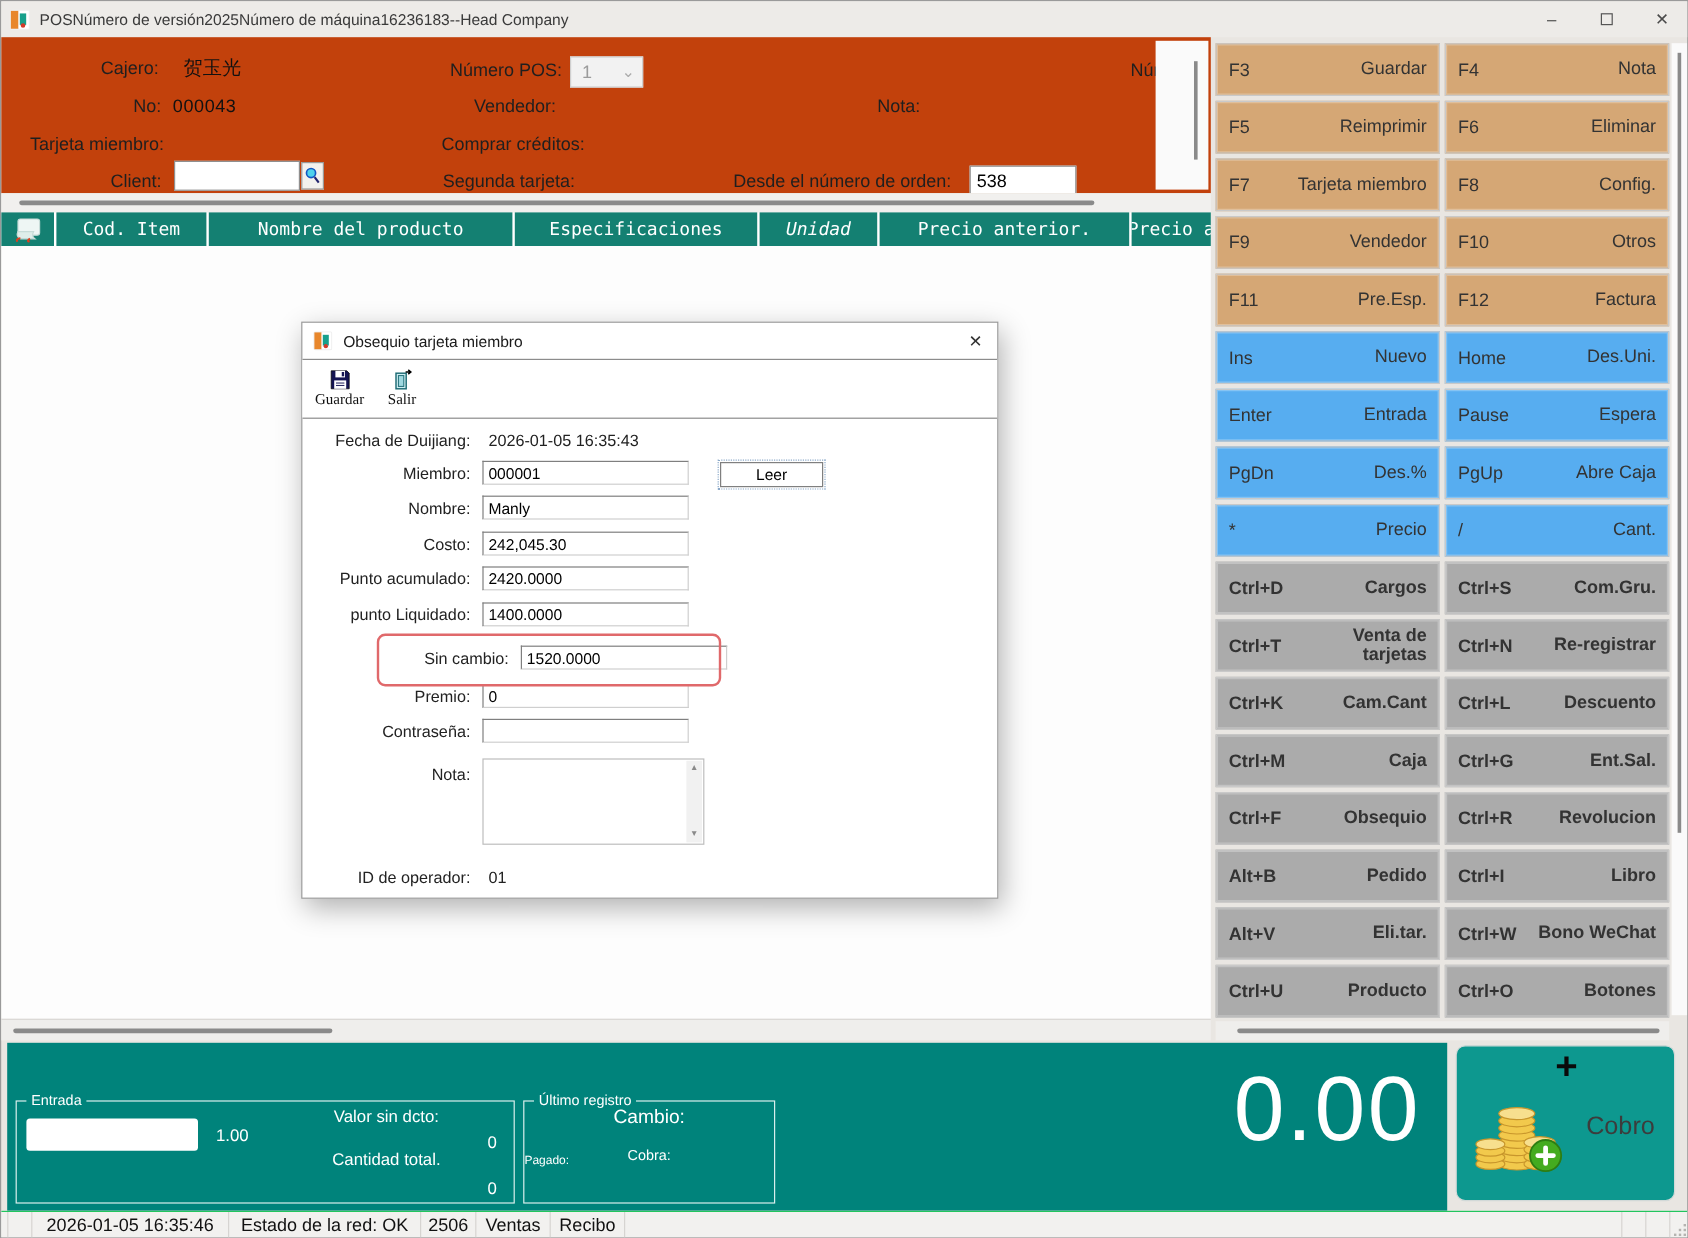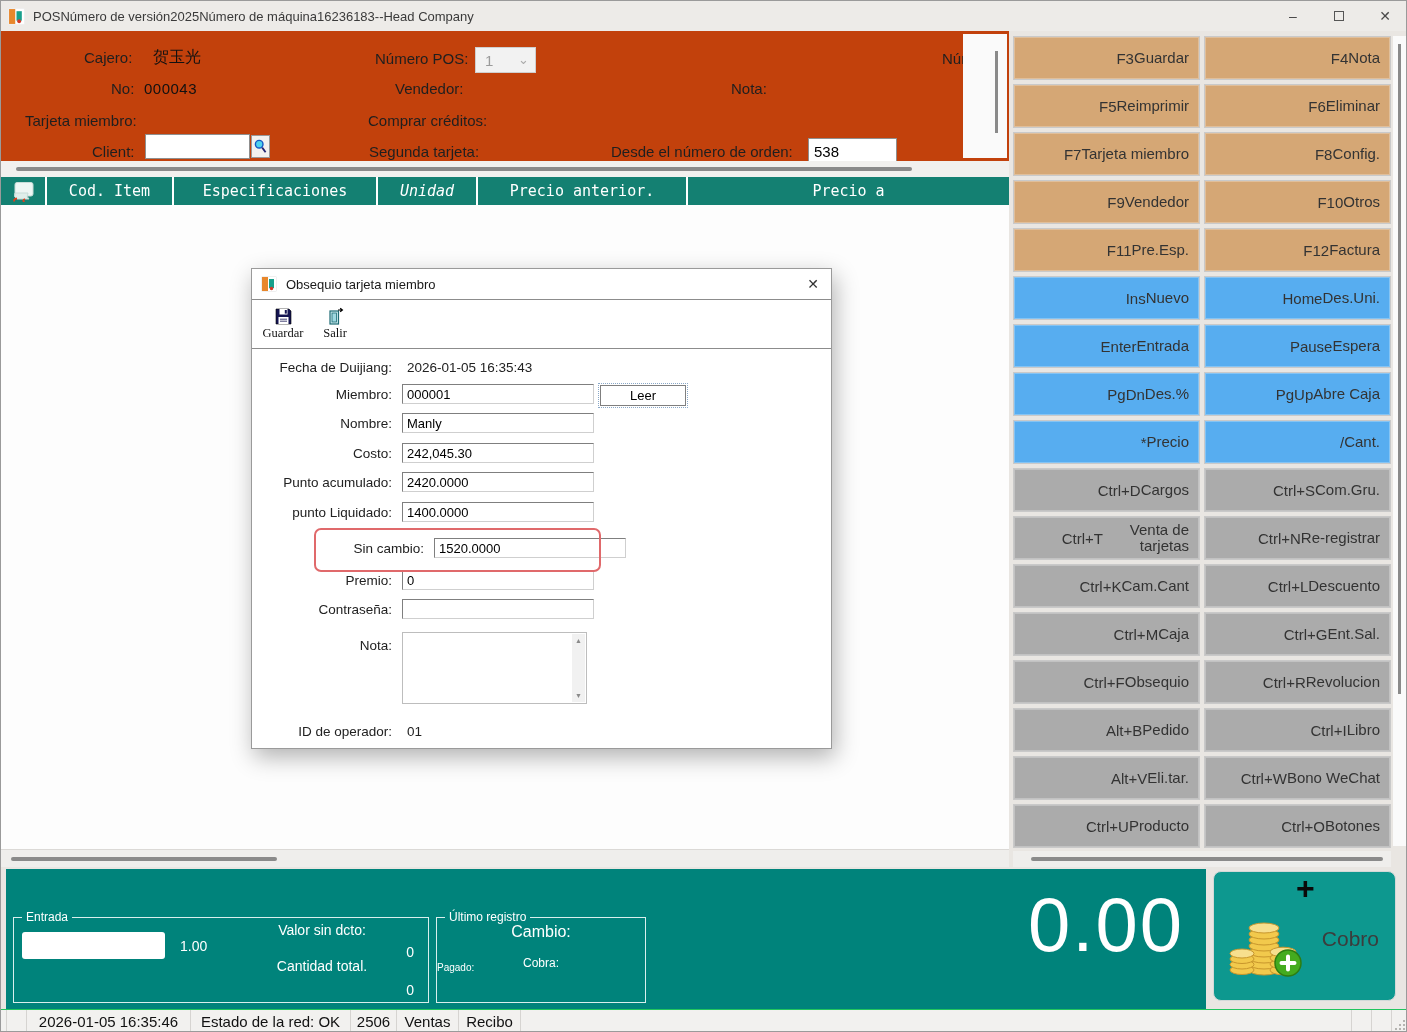--- a/index.html
+++ b/index.html
@@ -32,25 +32,25 @@
   
   .grid-header { position:absolute; left:0; top:176px; width:1008px; height:28px; background:#fff; display:flex; gap:2px; }
   .gh-cell { background:#148072; color:#fff; font-family:"DejaVu Sans Mono", monospace; font-size:15px; display:flex; align-items:center; justify-content:center; height:100%; overflow:hidden; white-space:nowrap; }
   .gh-c0{width:44px;} .gh-c1{width:125px;} .gh-c2{width:253px;} .gh-c3{width:202px;} .gh-c4{width:98px;font-style:italic;} .gh-c5{width:208px;} .gh-c6{flex:1;}
   .grid-body { position:absolute; left:0; top:204px; width:1008px; height:644px; background:#fdfdfd; }
   .grid-hscroll { position:absolute; left:0; top:848px; width:1008px; height:18px; background:#efeeec; border-top:1px solid #dbd9d6; }
   .grid-hthumb { position:absolute; left:10px; top:7px; width:266px; height:4px; background:#8a8a8a; border-radius:2px; }
 
   
   .keys { position:absolute; left:1012px; top:35px; width:378px; display:grid; grid-template-columns:187px 187px; gap:4px; grid-auto-rows:44px; }
-  .key { border:1px solid #c9c9c9; box-shadow:inset 0 0 0 1px rgba(255,255,255,.28); display:flex; align-items:center; justify-content:flex-end; padding:0 10px; font-size:15px; color:#333; cursor:pointer; }
+  .key { border:1px solid #c9c9c9; box-shadow:inset 0 0 0 1px rgba(255,255,255,.28); display:flex; align-items:center; justify-content:space-between; padding:0 10px; font-size:15px; color:#333; cursor:pointer; }
   .key .kl { text-align:right; line-height:1.05; }
   .key.tan { background:#d5a775; }
   .key.blue { background:#57adf0; }
-  .key.gray { background:#ababab; }
+  .key.gray { background:#ababab;font-weight:bold; }
   .keys-vscroll { position:absolute; left:1392px; top:35px; width:13px; height:810px; background:#fafafa; }
   .keys-vthumb { position:absolute; left:5px; top:8px; width:3px; height:650px; background:#8a8a8a; }
   .keys-hscroll { position:absolute; left:1012px; top:850px; width:378px; height:16px; background:#efeeec; }
   .keys-hthumb { position:absolute; left:18px; top:6px; width:352px; height:4px; background:#8a8a8a; border-radius:2px; }
 
   
   .bottom-panel { position:absolute; left:5px; top:868px; width:1200px; height:140px; background:#00837b; }
   .group { position:absolute; border:1px solid #d9efed; }
   .group-legend { position:absolute; top:-8px; left:8px; background:#00837b; color:#fff; font-size:12px; padding:0 4px; white-space:nowrap; }
   .entrada-box { left:7px; top:48px; width:416px; height:86px; }
@@ -82,21 +82,21 @@
   
   .dialog { position:absolute; left:250px; top:267px; width:581px; height:481px; background:#fff; border:1px solid #9a9a9a; box-shadow:3px 8px 22px rgba(0,0,0,.3); z-index:10; }
   .dlg-title { position:absolute; top:0; left:0; right:0; height:30px; display:flex; align-items:center; }
   .dlg-title .app-icon { margin-left:9px; width:16px; height:16px; }
   .dlg-title-text { margin-left:9px; font-size:13px; color:#1a1a1a; }
   .dlg-close { margin-left:auto; width:36px; height:100%; display:flex; align-items:center; justify-content:center; font-size:14px; color:#333; cursor:pointer; }
   .dlg-toolbar { position:absolute; top:30px; left:0; width:579px; height:50px; border-top:1px solid #8c8c8c; border-bottom:1px solid #8c8c8c; background:#fff; display:flex; padding:3px 6px; gap:2px; }
   .tool { width:50px; display:flex; flex-direction:column; align-items:center; justify-content:center; font-size:12.5px; color:#111; cursor:pointer; font-family:"Liberation Serif", serif; }
   .drow { position:absolute; left:0; width:581px; height:24px; }
   .dlabel { position:absolute; left:0; width:140px; text-align:right; font-size:13.5px; color:#222; top:3px; white-space:nowrap; }
-  .dinput { position:absolute; left:150px; width:192px; height:20px; border:1px solid; border-color:#7f7f7f #cfcfcf #cfcfcf #7f7f7f; font-size:13px; padding:1px 4px; background:#fff; }
+  .dinput { position:absolute; left:150px; width:172px; height:20px; border:1px solid; border-color:#7f7f7f #cfcfcf #cfcfcf #7f7f7f; font-size:13px; padding:1px 4px; background:#fff; }
   .dstatic { position:absolute; left:155px; top:3px; font-size:13.5px; color:#222; }
   .red-box { position:absolute; left:62px; top:259px; width:287px; height:44px; border:2px solid #e0696b; border-radius:7px; z-index:2; pointer-events:none; }
   .leer-wrap { position:absolute; left:346px; top:114px; width:90px; height:25px; border:1px dotted #8aa8c8; padding:1px; }
   .leer-btn { width:100%; height:100%; background:#fff; border:1px solid #7f7f7f; font-size:13px; display:flex; align-items:center; justify-content:center; cursor:pointer; }
   .nota-area { position:absolute; left:150px; top:363px; width:185px; height:72px; border:1px solid #bdbdbd; background:#fff; }
   .nota-text { position:absolute; inset:1px 15px 1px 1px; border:none; resize:none; font-size:13px; font-family:"Liberation Sans",sans-serif; }
   .nota-scroll { position:absolute; right:1px; top:1px; bottom:1px; width:13px; background:#f1f1f1; display:flex; flex-direction:column; justify-content:space-between; align-items:center; font-size:7px; color:#8a8a8a; padding:3px 0; }
 </style>
 </head>
 <body>
@@ -165,20 +165,21 @@
   <div class="grid-header">
     <div class="gh-cell gh-c0">
       <svg width="26" height="21" viewBox="0 0 26 21">
         <rect x="5" y="1.5" width="18" height="13.5" rx="2" fill="#eef6f4" stroke="#c7dcd8"></rect>
         <path d="M5 12 q-2 4 2 6 h12 q-3 -2 -1 -6 z" fill="#dfeeea" stroke="#c7dcd8"></path>
         <path d="M7 17.5 q-4 .5 -2.5 3" stroke="#d9401f" stroke-width="1.8" fill="none"></path>
         <path d="M15 18 q-3 1.5 -.5 3" stroke="#d9401f" stroke-width="1.8" fill="none"></path>
       </svg>
     </div>
     <div class="gh-cell gh-c1">Cod. Item</div>
+    <div class="gh-cell gh-c2">Nombre del producto</div>
     <div class="gh-cell gh-c3">Especificaciones</div>
     <div class="gh-cell gh-c4">Unidad</div>
     <div class="gh-cell gh-c5">Precio anterior.</div>
     <div class="gh-cell gh-c6">Precio a</div>
   </div>
   <div class="grid-body"></div>
   <div class="grid-hscroll">
     <div class="grid-hthumb"></div>
   </div>
 

